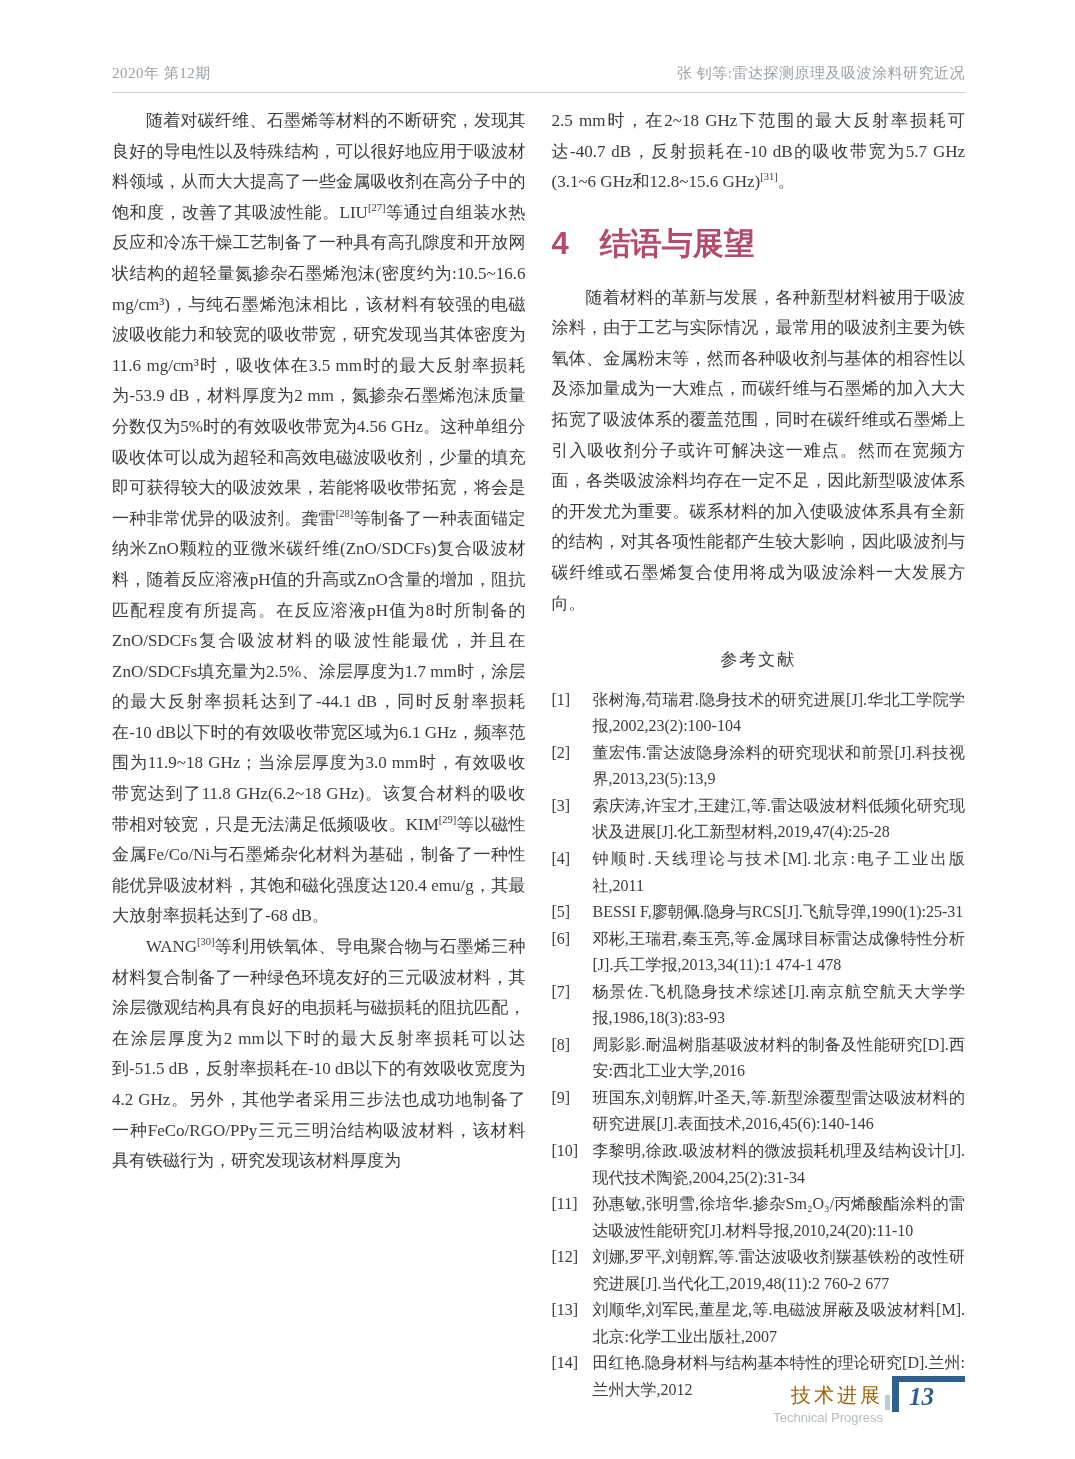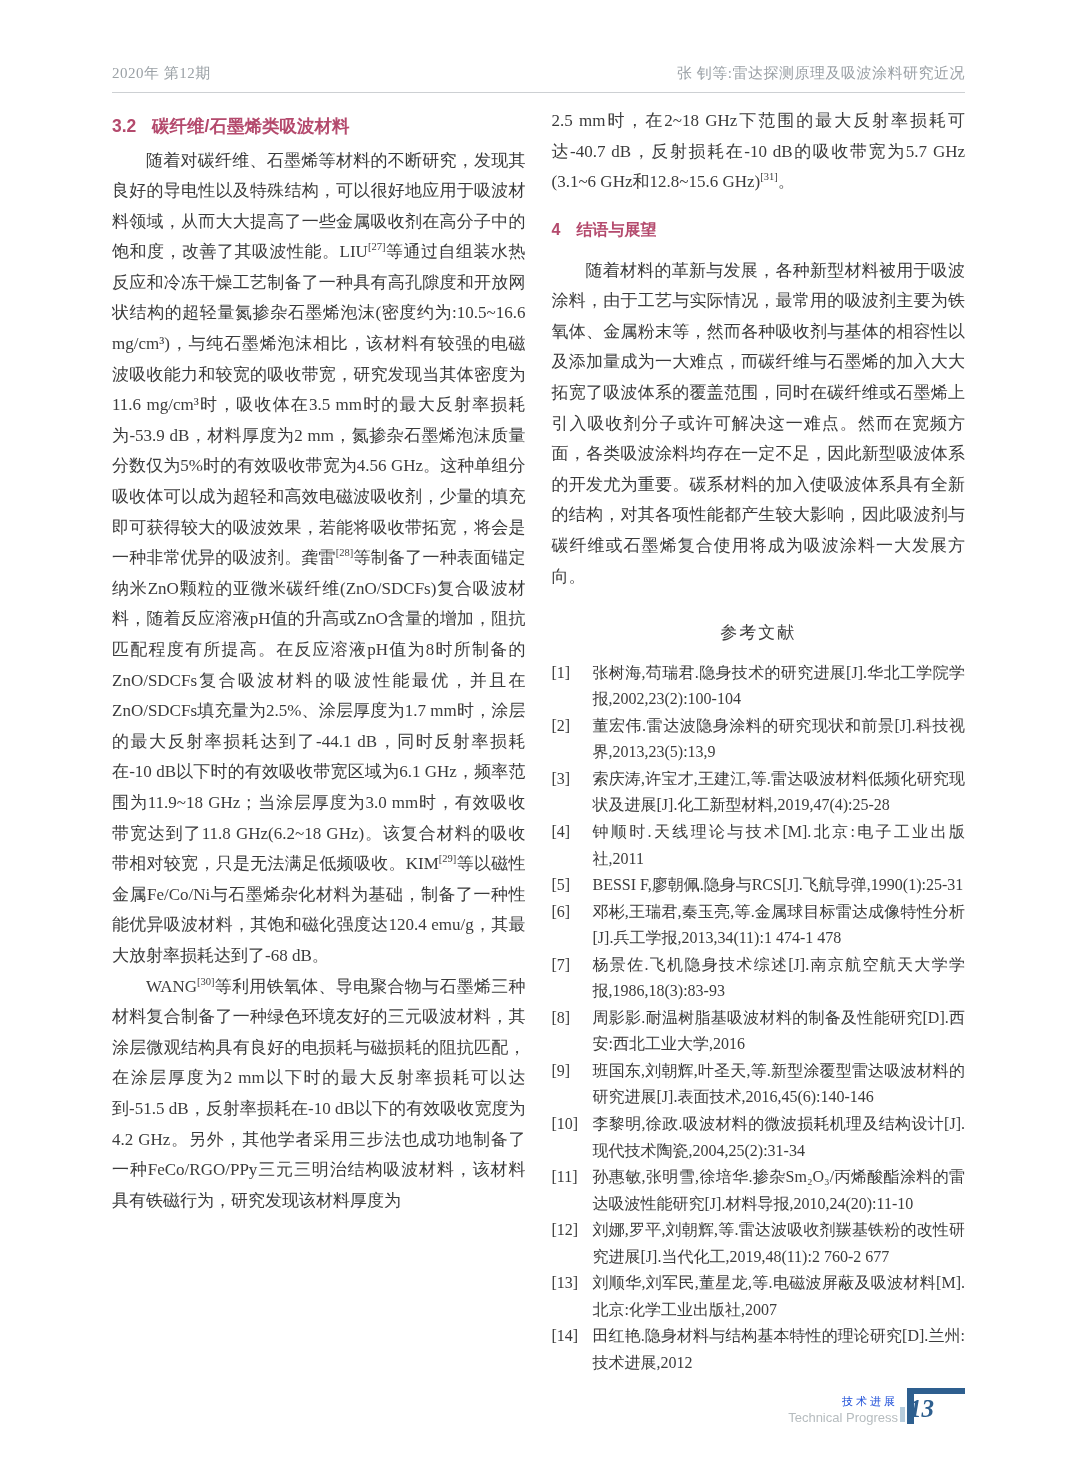--- a/index.html
+++ b/index.html
@@ -35,21 +35,21 @@
   .sec-h3 {
     margin:5px 0 3px 0;
     font-size:17.5px; font-weight:bold;
     color:var(--accent-heading, #b44a6d);
     font-family:"Liberation Sans", sans-serif;
     text-align:left;
   }
   .sec-h3 .hnum { margin-right:0.9em; }
   .sec-h2 {
     margin:18px 0 11px 0;
-    font-size:16px; font-weight:bold;
+    font-size:31px; font-weight:bold;
     color:var(--accent-heading, #b44a6d);
     font-family:"Liberation Sans", sans-serif;
     text-align:left;
   }
   .sec-h2 .hnum { margin-right:1em; }
 
   .ref-heading {
     text-align:center; font-weight:normal;
     font-size:17px;
     margin:26px 0 11px 0;
@@ -60,26 +60,26 @@
   .ref-label { flex:0 0 41px; }
   .ref-text { flex:1; text-align:justify; }
 
   
   .pagefoot {
     position:absolute; right:110px; bottom:34px;
     display:flex; align-items:flex-start; gap:9px;
     font-family:"Liberation Sans", sans-serif;
   }
   .ft-text { text-align:right; padding-top:6px; }
-  .ft-cn { font-size:11px; color:#1d4ed8; letter-spacing:3px; }
+  .ft-cn { font-size:20px; color:#a16207; letter-spacing:3px; }
   .ft-en { font-size:13px; color:#b6bcbf; margin-top:1px; }
   .pagebadge {
     position:relative;
     border-top:6px solid var(--accent-footer, #2e5f8f);
-    padding:1px 16px 0 2px;
+    padding:1px 16px 0 17px;
     min-width:40px;
   }
   .pagebadge::before {
     content:""; position:absolute; left:0; top:0;
     width:7px; height:30px;
     background:var(--accent-footer, #2e5f8f);
   }
   .pagebadge::after {
     content:""; position:absolute; left:-7px; top:13px;
     width:5px; height:15px;
@@ -98,21 +98,20 @@
 <div class="page">
   <div class="inner">
 
     <div class="pagehead">
       <span>2020年 第12期</span>
       <span>张 钊等:雷达探测原理及吸波涂料研究近况</span>
     </div>
 
     <div class="columns">
       <div class="col" id="col-left">
-          <h3 class="sec-h3"><span class="hnum">3.2</span><span class="htitle">碳纤维/石墨烯类吸波材料</span></h3>
           <p class="para indent"><span>随着对碳纤维、石墨烯等材料的不断研究，发现其良好的导电性以及特殊结构，可以很好地应用于吸波材料领域，从而大大提高了一些金属吸收剂在高分子中的饱和度，改善了其吸波性能。LIU</span><sup>[27]</sup><span>等通过自组装水热反应和冷冻干燥工艺制备了一种具有高孔隙度和开放网状结构的超轻量氮掺杂石墨烯泡沫(密度约为:10.5~16.6 mg/cm³)，与纯石墨烯泡沫相比，该材料有较强的电磁波吸收能力和较宽的吸收带宽，研究发现当其体密度为11.6 mg/cm³时，吸收体在3.5 mm时的最大反射率损耗为-53.9 dB，材料厚度为2 mm，氮掺杂石墨烯泡沫质量分数仅为5%时的有效吸收带宽为4.56 GHz。这种单组分吸收体可以成为超轻和高效电磁波吸收剂，少量的填充即可获得较大的吸波效果，若能将吸收带拓宽，将会是一种非常优异的吸波剂。龚雷</span><sup>[28]</sup><span>等制备了一种表面锚定纳米ZnO颗粒的亚微米碳纤维(ZnO/SDCFs)复合吸波材料，随着反应溶液pH值的升高或ZnO含量的增加，阻抗匹配程度有所提高。在反应溶液pH值为8时所制备的ZnO/SDCFs复合吸波材料的吸波性能最优，并且在ZnO/SDCFs填充量为2.5%、涂层厚度为1.7 mm时，涂层的最大反射率损耗达到了-44.1 dB，同时反射率损耗在-10 dB以下时的有效吸收带宽区域为6.1 GHz，频率范围为11.9~18 GHz；当涂层厚度为3.0 mm时，有效吸收带宽达到了11.8 GHz(6.2~18 GHz)。该复合材料的吸收带相对较宽，只是无法满足低频吸收。KIM</span><sup>[29]</sup><span>等以磁性金属Fe/Co/Ni与石墨烯杂化材料为基础，制备了一种性能优异吸波材料，其饱和磁化强度达120.4 emu/g，其最大放射率损耗达到了-68 dB。</span></p>
           <p class="para indent"><span>WANG</span><sup>[30]</sup><span>等利用铁氧体、导电聚合物与石墨烯三种材料复合制备了一种绿色环境友好的三元吸波材料，其涂层微观结构具有良好的电损耗与磁损耗的阻抗匹配，在涂层厚度为2 mm以下时的最大反射率损耗可以达到-51.5 dB，反射率损耗在-10 dB以下的有效吸收宽度为4.2 GHz。另外，其他学者采用三步法也成功地制备了一种FeCo/RGO/PPy三元三明治结构吸波材料，该材料具有铁磁行为，研究发现该材料厚度为</span></p>
         </div>
       <div class="col" id="col-right">
           <p class="para"><span>2.5 mm时，在2~18 GHz下范围的最大反射率损耗可达-40.7 dB，反射损耗在-10 dB的吸收带宽为5.7 GHz (3.1~6 GHz和12.8~15.6 GHz)</span><sup>[31]</sup><span>。</span></p>
           <h2 class="sec-h2"><span class="hnum">4</span><span class="htitle">结语与展望</span></h2>
           <p class="para indent"><span>随着材料的革新与发展，各种新型材料被用于吸波涂料，由于工艺与实际情况，最常用的吸波剂主要为铁氧体、金属粉末等，然而各种吸收剂与基体的相容性以及添加量成为一大难点，而碳纤维与石墨烯的加入大大拓宽了吸波体系的覆盖范围，同时在碳纤维或石墨烯上引入吸收剂分子或许可解决这一难点。然而在宽频方面，各类吸波涂料均存在一定不足，因此新型吸波体系的开发尤为重要。碳系材料的加入使吸波体系具有全新的结构，对其各项性能都产生较大影响，因此吸波剂与碳纤维或石墨烯复合使用将成为吸波涂料一大发展方向。</span></p>
           <div class="ref-heading">参考文献</div>
           <div class="ref-list">
             <div class="ref-item">
@@ -162,21 +161,21 @@
             <div class="ref-item">
               <span class="ref-label">[12]</span>
               <span class="ref-text">刘娜,罗平,刘朝辉,等.雷达波吸收剂羰基铁粉的改性研究进展[J].当代化工,2019,48(11):2 760-2 677</span>
             </div>
             <div class="ref-item">
               <span class="ref-label">[13]</span>
               <span class="ref-text">刘顺华,刘军民,董星龙,等.电磁波屏蔽及吸波材料[M].北京:化学工业出版社,2007</span>
             </div>
             <div class="ref-item">
               <span class="ref-label">[14]</span>
-              <span class="ref-text">田红艳.隐身材料与结构基本特性的理论研究[D].兰州:技术进展,2012</span>
+              <span class="ref-text">田红艳.隐身材料与结构基本特性的理论研究[D].兰州:兰州大学,2012</span>
             </div>
           </div>
         </div>
     </div>
 
   </div>
 
   <div class="pagefoot">
     <div class="ft-text">
       <div class="ft-cn">技术进展</div>

